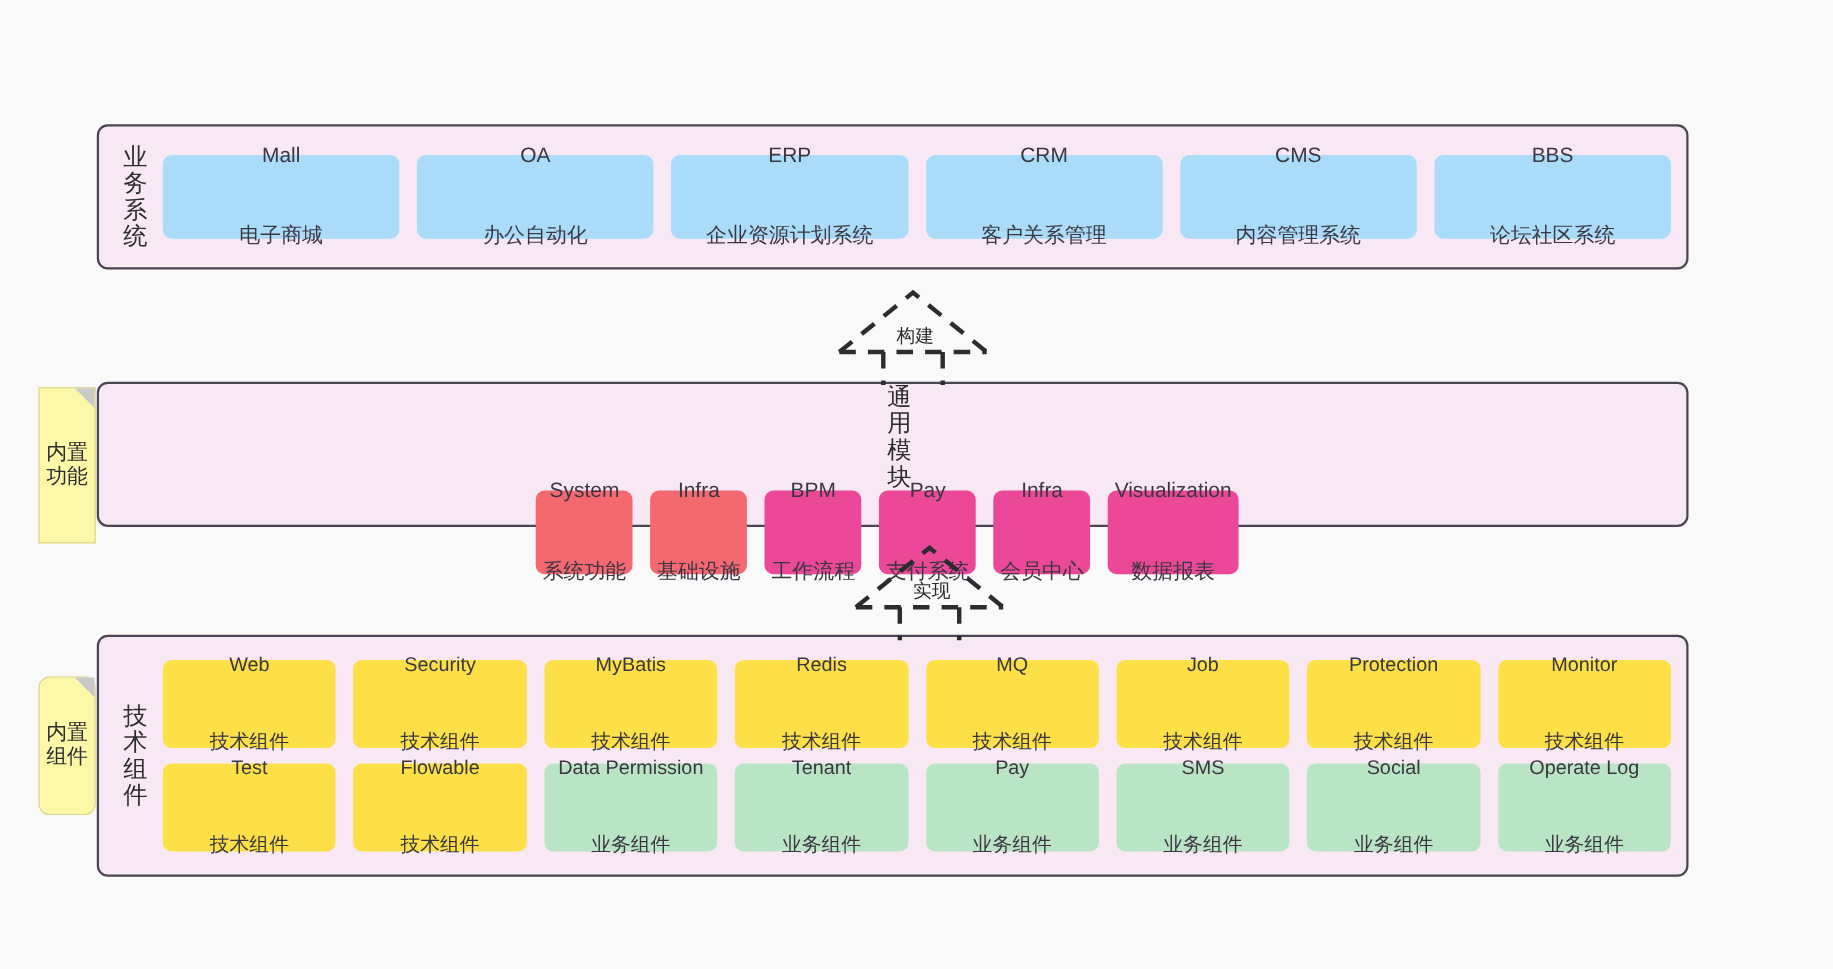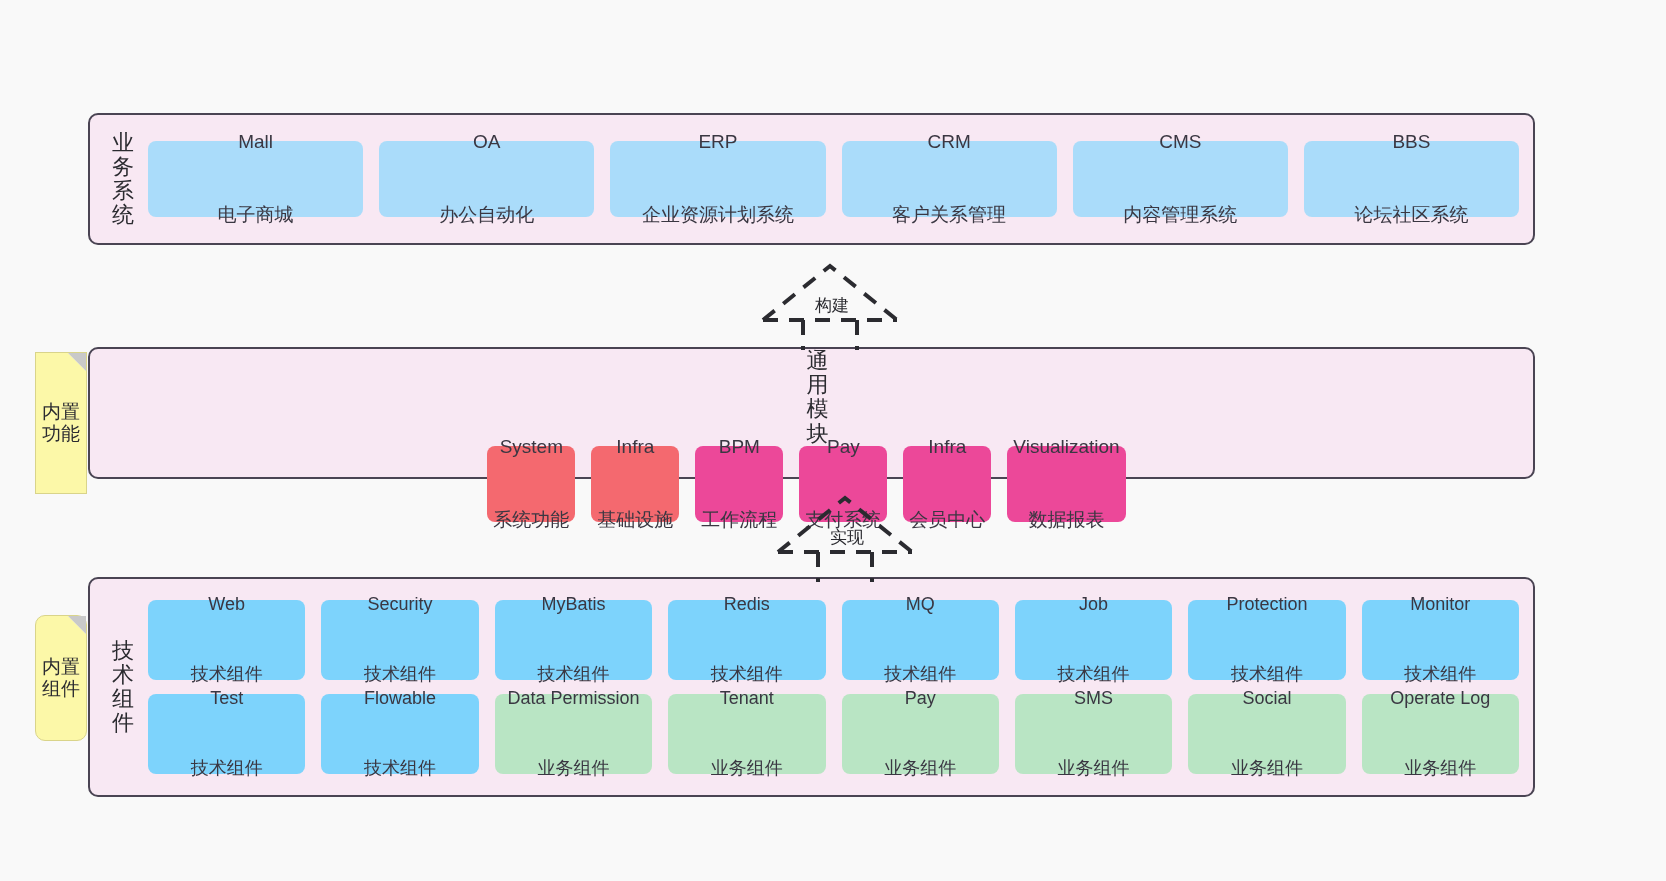--- a/index.html
+++ b/index.html
@@ -66,21 +66,21 @@
     padding:4px 6px;
     gap:48px;
   }
   .cell .t1{display:block;}
   .cell .t2{display:block;}
 
   
   .c-blue       {background:#aadcfa;}
   .c-red        {background:#f4696f;}
   .c-pink       {background:#ec4899;text-align:right;}
-  .c-green      {background:#7dd3fc;}
+  .c-green      {background:#fde047;}
   .c-greenlight {background:#b9e5c4;}
 
   
   #layer-business {left:88px;  top:113px; width:1447px; height:132px;}
   #layer-business .cell-row{height:76px;}
 
   #layer-common   {left:88px;  top:347px; width:1447px; height:132px;flex-direction:column;}
   #layer-common .cell-row{height:76px;}
 
   #layer-framework{left:88px;  top:577px; width:1447px; height:220px;}

